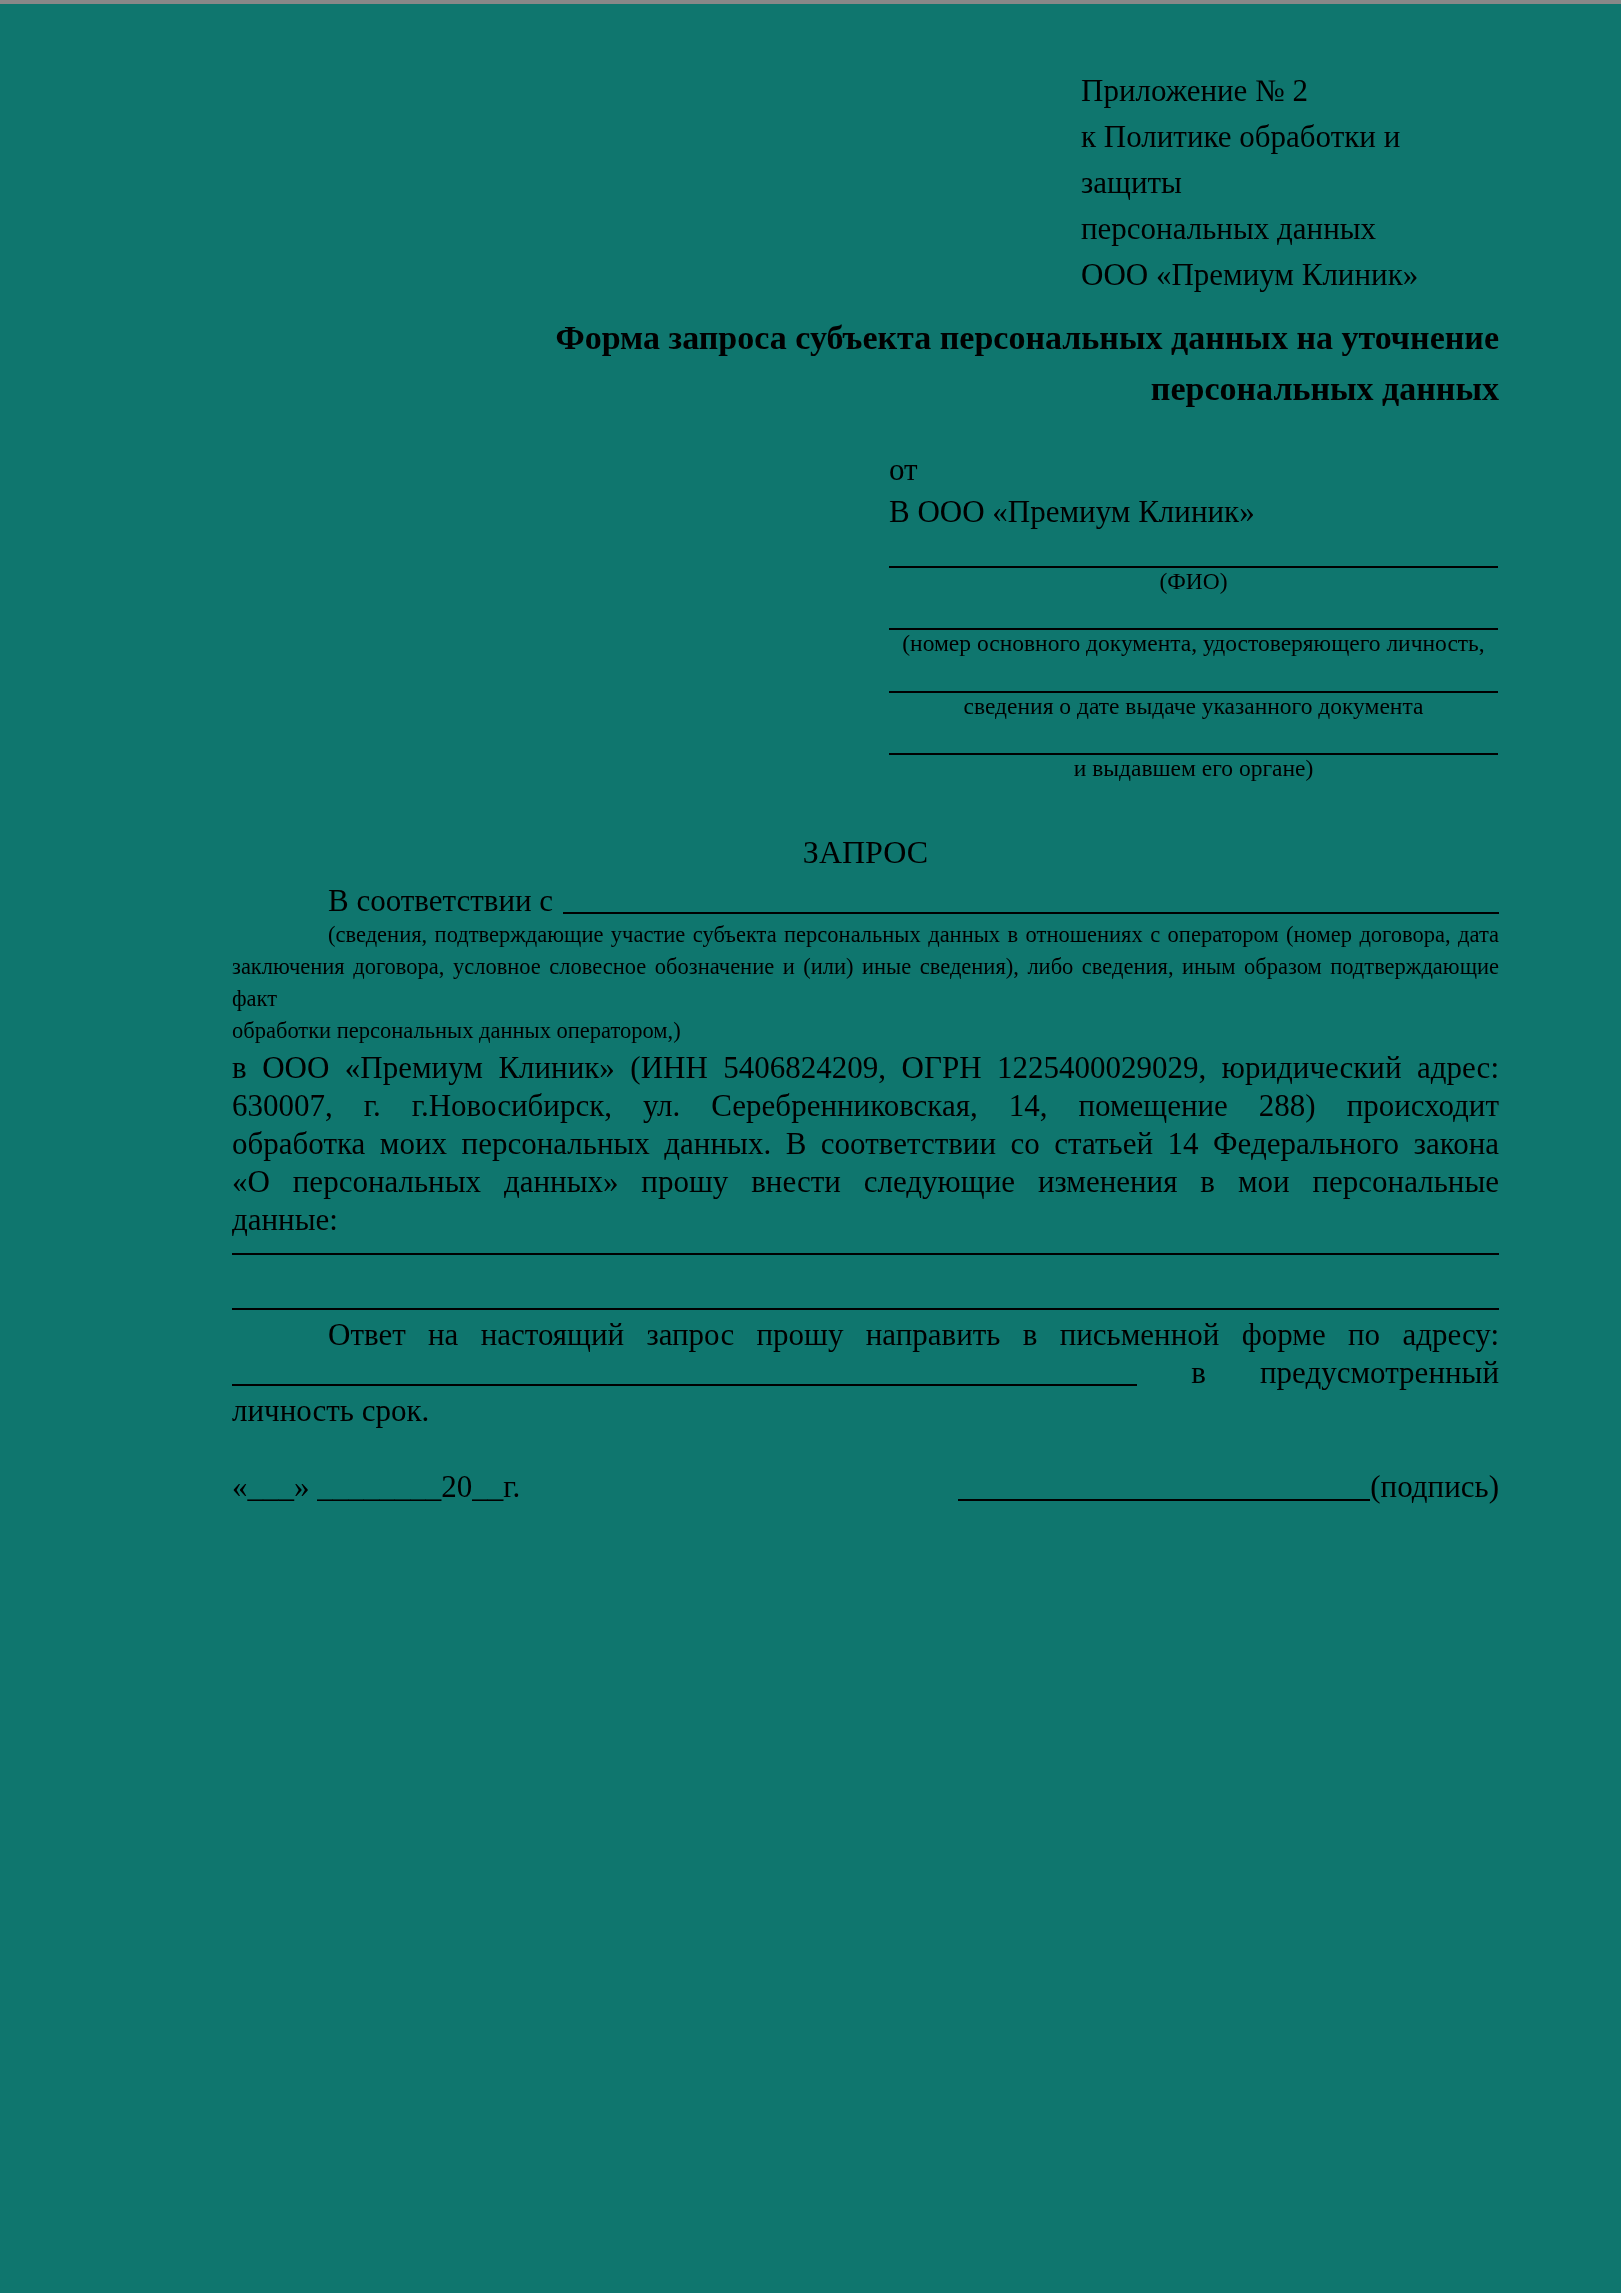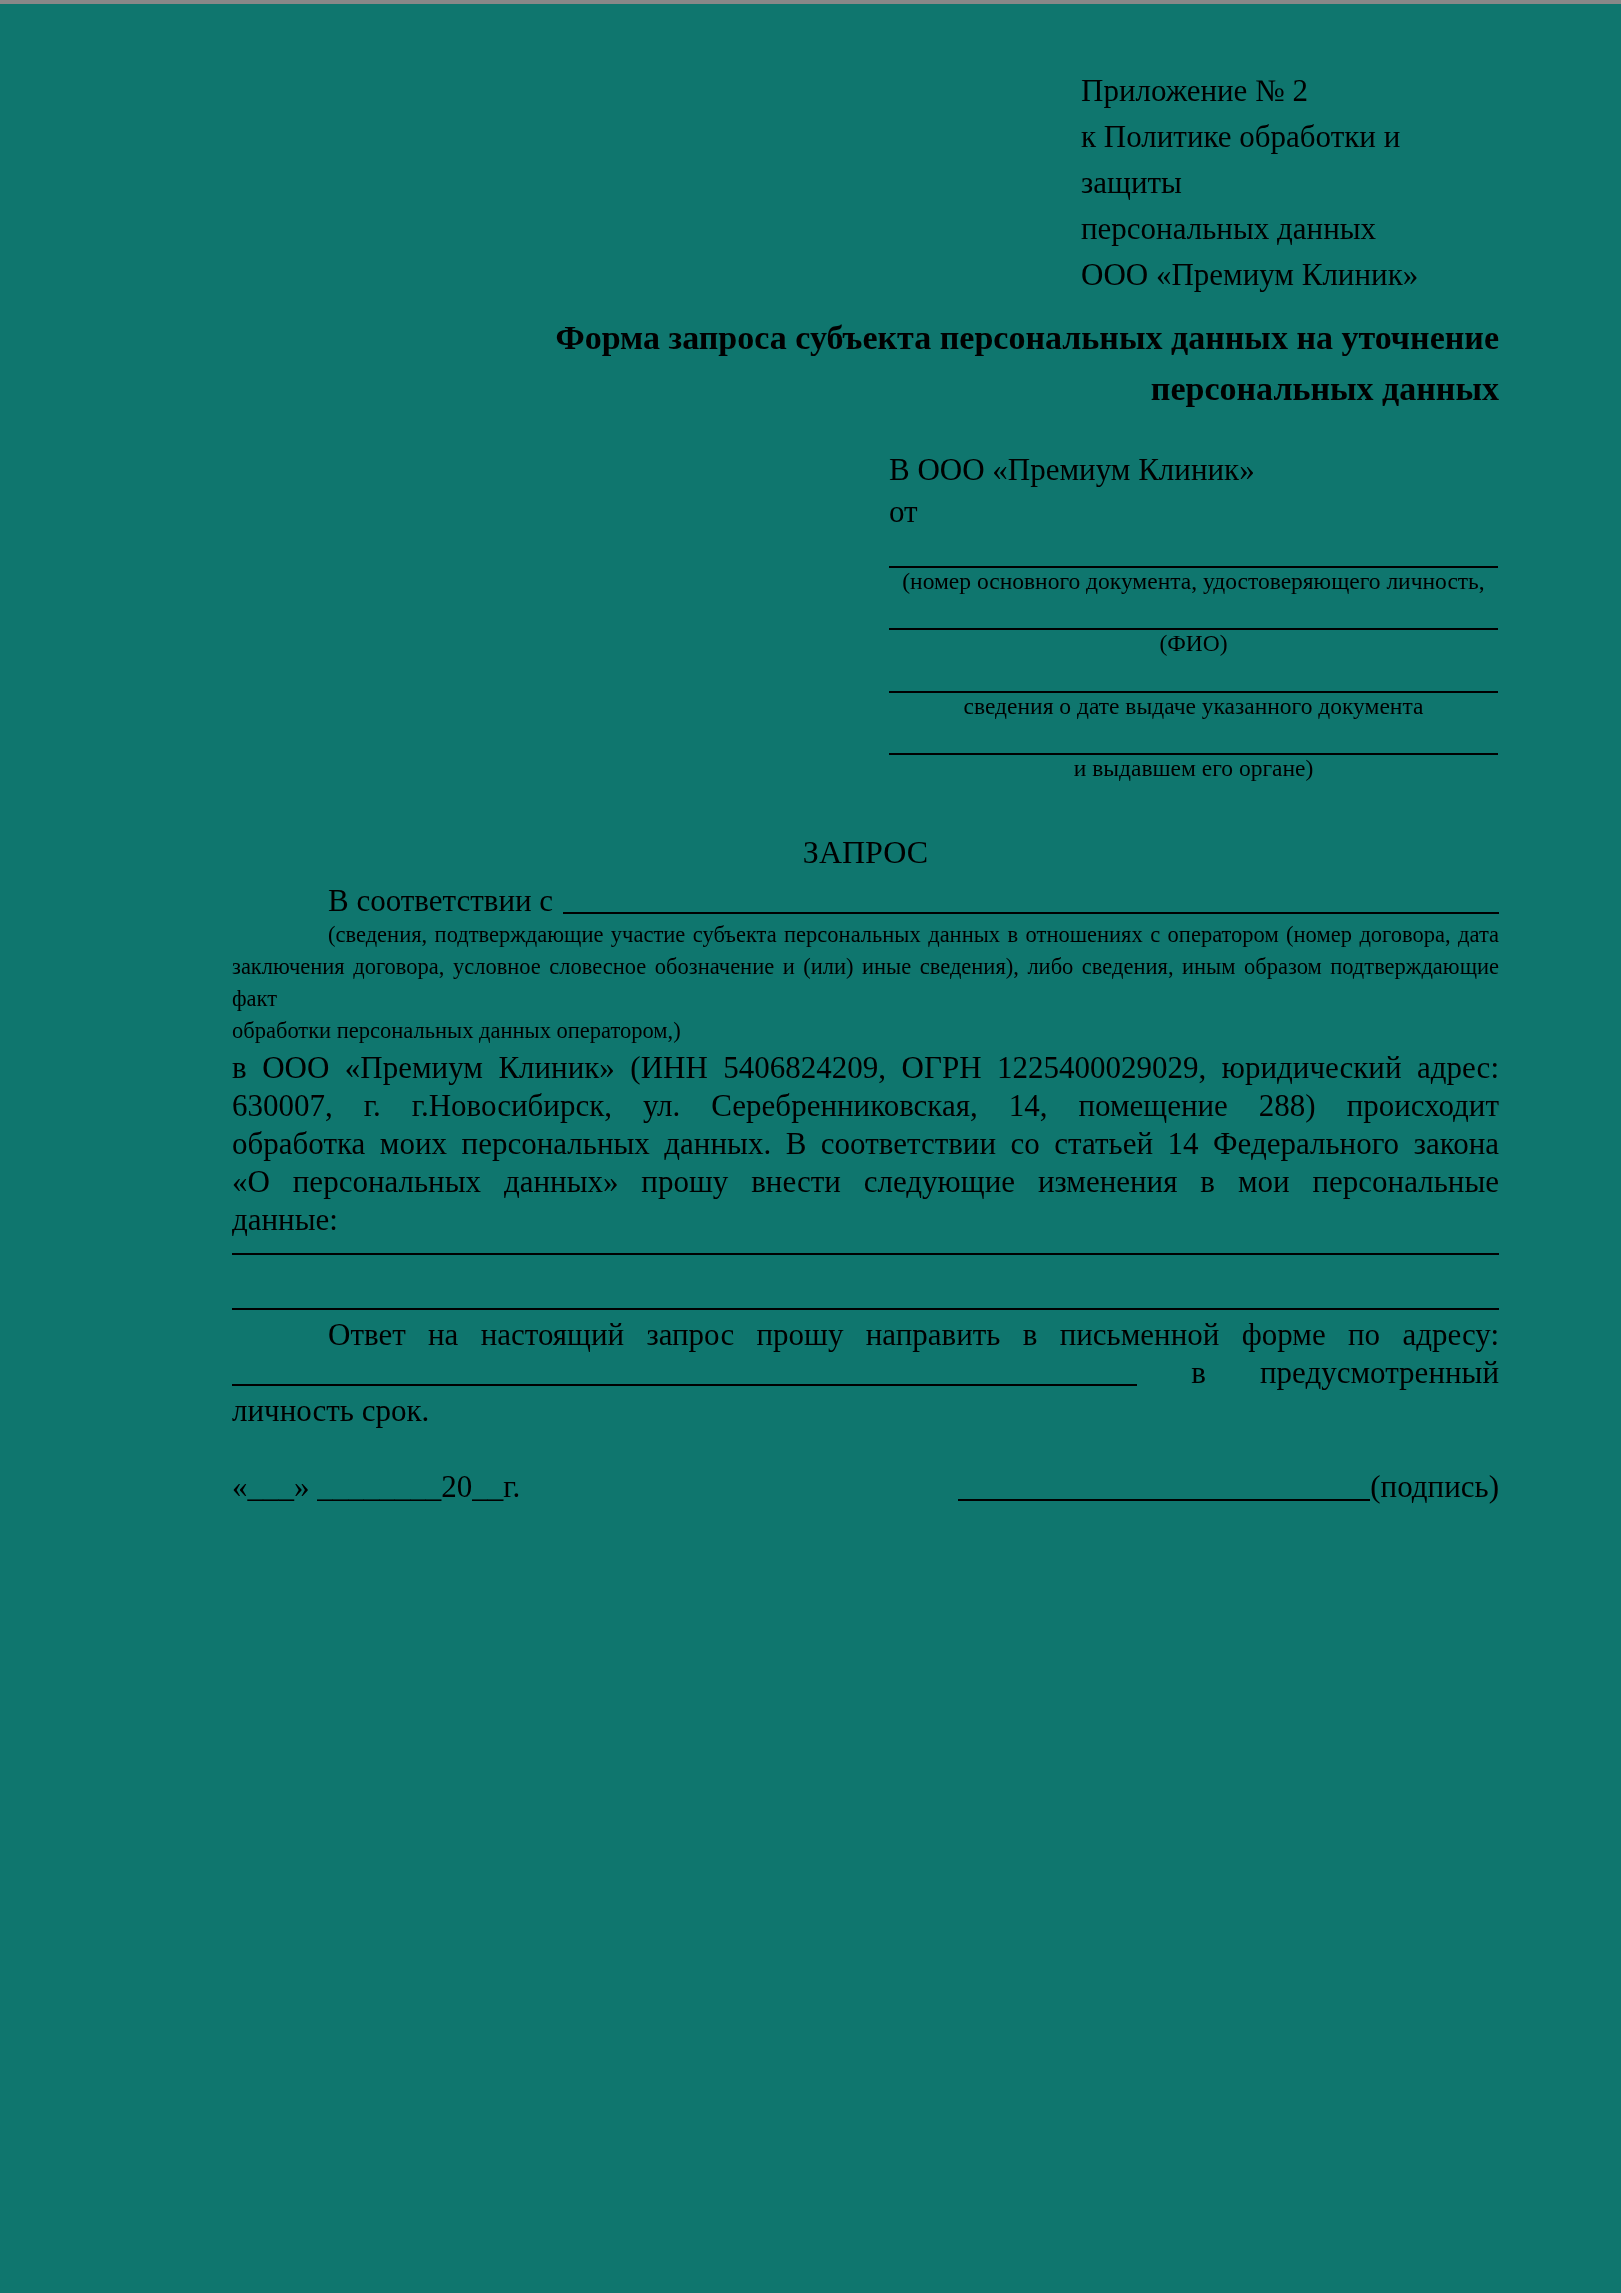--- a/index.html
+++ b/index.html
@@ -54,30 +54,30 @@
     <div>персональных данных</div>
     <div>ООО «Премиум Клиник»</div>
   </div>
 
   <div class="title">
     <div>Форма запроса субъекта персональных данных на уточнение</div>
     <div>персональных данных</div>
   </div>
 
   <div class="addressee">
+    <div class="addr-line">от</div>
     <div class="addr-line">В ООО «Премиум Клиник»</div>
-    <div class="addr-line">от</div>
 
     <div class="blank">
       <div class="rule"></div>
-      <div class="cap">(номер основного документа, удостоверяющего личность,</div>
+      <div class="cap">(ФИО)</div>
     </div>
     <div class="blank">
       <div class="rule"></div>
-      <div class="cap">(ФИО)</div>
+      <div class="cap">(номер основного документа, удостоверяющего личность,</div>
     </div>
     <div class="blank">
       <div class="rule"></div>
       <div class="cap">сведения о дате выдаче указанного документа</div>
     </div>
     <div class="blank">
       <div class="rule"></div>
       <div class="cap">и выдавшем его органе)</div>
     </div>
   </div>

